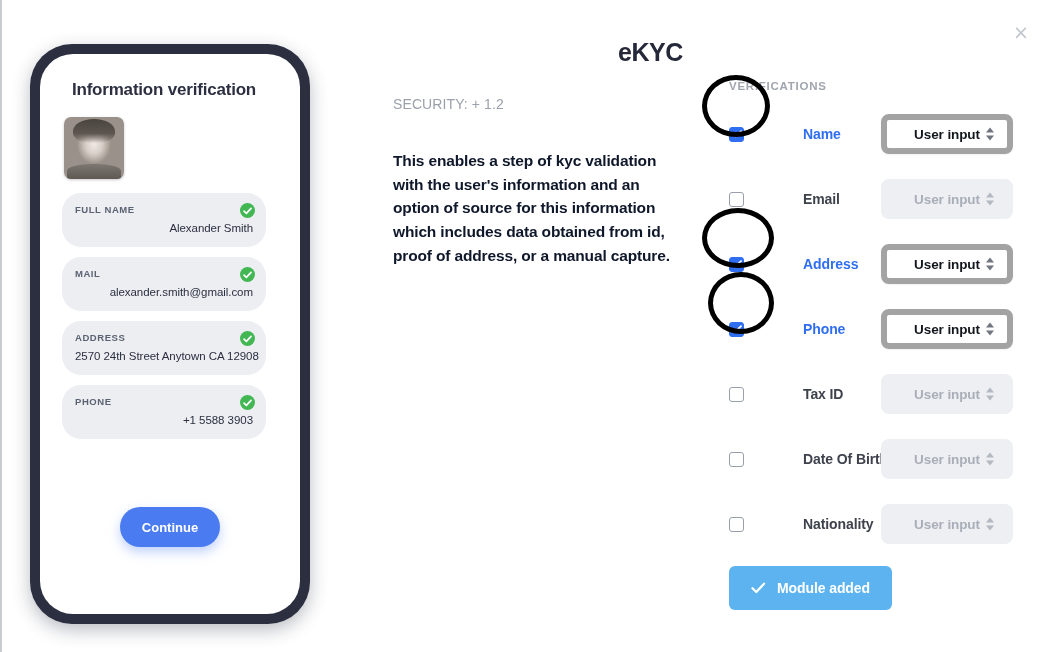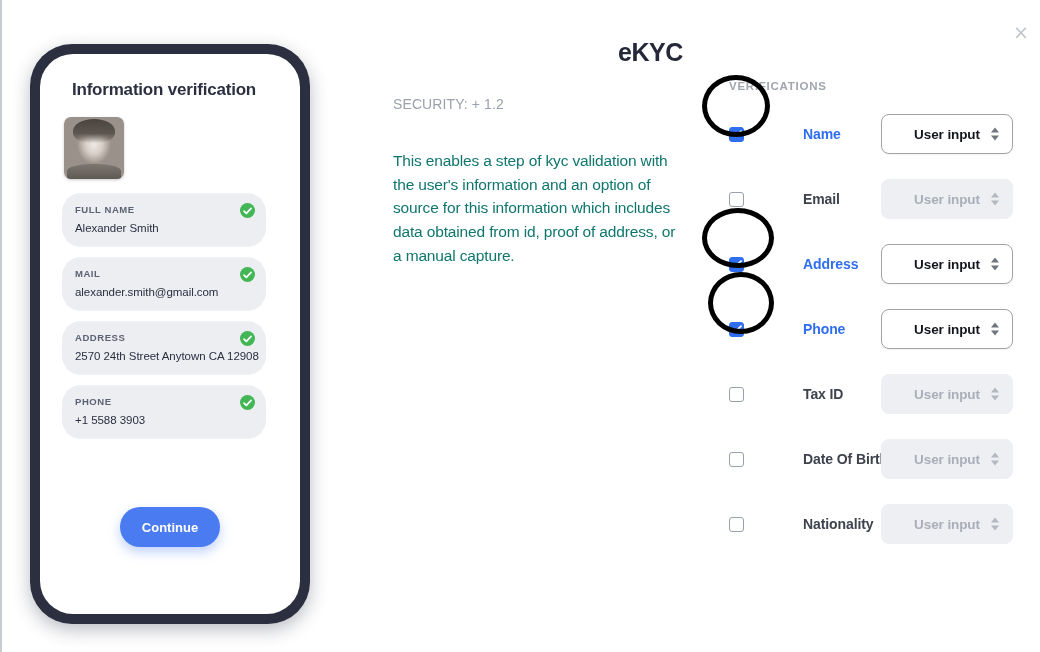--- a/index.html
+++ b/index.html
@@ -98,20 +98,21 @@
     color: #5b6272;
     letter-spacing: 0.55px;
     margin-bottom: 7px;
   }
   .info-value {
     font-size: 11.5px;
     color: #2b2f40;
     font-weight: 500;
     letter-spacing: -0.05px;
     white-space: nowrap;
+    text-align: right;
   }
   .check-badge {
     position: absolute;
     top: 10px; right: 11px;
     width: 15px; height: 15px;
     border-radius: 50%;
     background: #44b755;
     display: flex; align-items: center; justify-content: center;
   }
   .check-badge svg { display: block; }
@@ -157,22 +158,22 @@
   }
   .security {
     font-size: 14px;
     color: #9ba0aa;
     font-weight: 500;
     letter-spacing: 0.1px;
     margin-bottom: 37px;
   }
   .description {
     font-size: 15.5px;
-    font-weight: normal;
-    color: #0f766e;
+    font-weight: bold;
+    color: #0f172a;
     line-height: 1.53;
     letter-spacing: -0.15px;
   }
 
   
   .right {
     position: absolute;
     top: 50px; left: 727px;
     width: 290px;
     margin-top: 30px;
@@ -219,21 +220,21 @@
     letter-spacing: -0.1px;
     white-space: nowrap;
     padding-left: 48px;
   }
   .cb-wrap.on .cb-label { color: #2f6ef0; }
 
   .selector {
     width: 132px; height: 40px;
     border-radius: 8px;
     background: #ffffff;
-    border: 1px solid #a3a3a3;
+    border: 6px solid #a3a3a3;
     display: flex;
     align-items: center;
     justify-content: center;
     position: relative;
     cursor: pointer;
     box-shadow: 0 1px 2px rgba(20,25,40,0.05);
   }
   .selector.disabled {
     background: #edeff3;
     border-color: #edeff3;
@@ -458,19 +459,25 @@
           <div class="selector disabled">
             <span class="sel-text">User input</span>
             <span class="stepper">
               <i class="up"></i>
               <i class="down"></i>
             </span>
           </div>
         </div>
       </div>
 
+    <button class="module-btn">
+      <svg width="15" height="12" viewBox="0 0 15 12">
+        <path d="M1.5 6.3 L5.3 10 L13 1.7" stroke="#ffffff" stroke-width="2.3" fill="none" stroke-linecap="round" stroke-linejoin="round"></path>
+      </svg>
+      <span>Module added</span>
+    </button>
   </div>
 
   <div class="anno anno-name"></div>
   <div class="anno anno-address"></div>
   <div class="anno anno-phone"></div>
 
 </div>
 
 </body></html>

